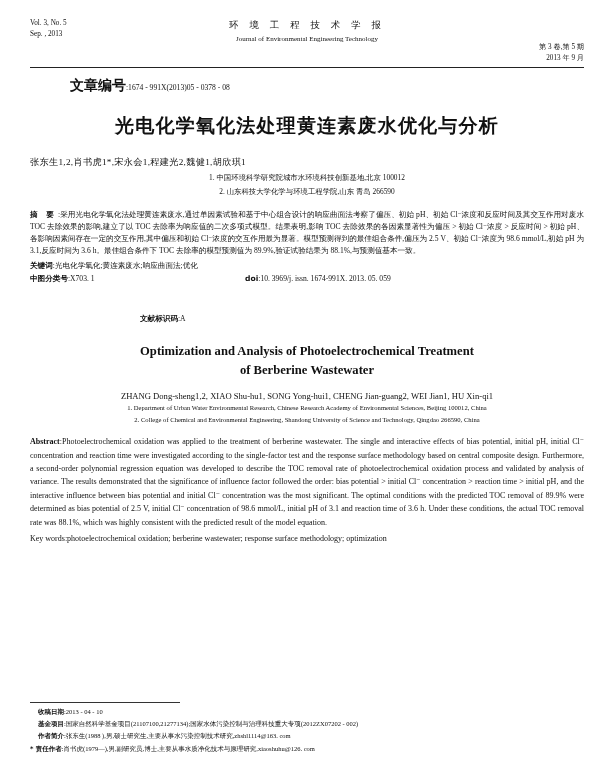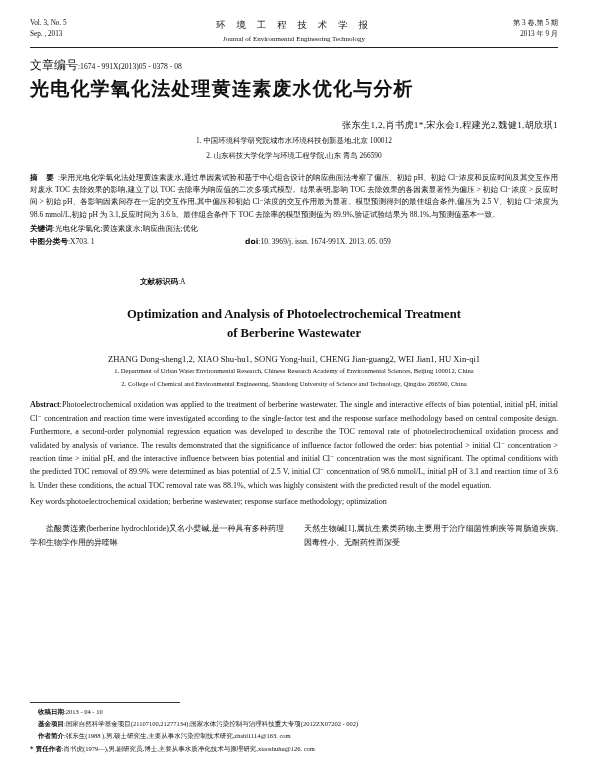--- a/index.html
+++ b/index.html
@@ -12,35 +12,35 @@
     height: 769px;
     font-family: "Liberation Serif", "DejaVu Serif", serif;
     color: #111111;
     overflow: hidden;
   }
   .page {
     position: relative;
     width: 600px;
     height: 769px;
     box-sizing: border-box;
-    padding: 18px 42px 8px 30px;
+    padding: 18px 16px 8px 30px;
     background: #fff;
   }
 
   
   .runhead {
     display: flex;
     align-items: flex-start;
     justify-content: space-between;
     font-size: 7.2px;
     line-height: 1.55;
   }
   .runhead .left  { text-align: left;  width: 130px; }
   .runhead .mid   { text-align: center; flex: 1; }
-  .runhead .right { text-align: right; width: 130px; }
+  .runhead .right { text-align: right; width: 130px; margin-top: 24px; }
   .journal-cn {
     font-family: "DejaVu Sans", sans-serif;
     font-size: 9.4px;
     letter-spacing: 4px;
     font-weight: 400;
     white-space: nowrap;
   }
   .journal-en {
     font-size: 7px;
     margin-top: 1px;
@@ -52,35 +52,37 @@
     margin: 3px 0 0 0;
   }
 
   
   .artno {
     margin-top: 9px;
     font-size: 7.6px;
   }
   .artno .lbl {
     font-family: "DejaVu Sans", sans-serif;
-    font-weight: 400;
-    font-size: 12px;
+    font-weight: 700;
+    font-size: 14px;
+    margin-left: 40px;
   }
 
   
   .title-cn {
+    text-align: center;
     font-family: "DejaVu Sans", sans-serif;
     font-weight: 700;
     font-size: 19px;
     letter-spacing: 1.2px;
-    margin-top: 2px;
+    margin-top: 18px;
     margin-bottom: 0;
   }
   .authors-cn {
-    text-align: right;
+    text-align: left;
     font-size: 9.2px;
     margin-top: 17px;
     letter-spacing: .3px;
   }
   .affil-cn {
     text-align: center;
     font-size: 7.4px;
     margin-top: 3px;
     line-height: 1.5;
   }
@@ -249,28 +251,20 @@
   <div class="affil-en">1. Department of Urban Water Environmental Research, Chinese Research Academy of Environmental Sciences, Beijing 100012, China</div>
   <div class="affil-en">2. College of Chemical and Environmental Engineering, Shandong University of Science and Technology, Qingdao 266590, China</div>
 
   <div class="abs-en">
     <b>Abstract</b><span>:Photoelectrochemical oxidation was applied to the treatment of berberine wastewater. The single and interactive effects of bias potential, initial pH, initial Cl⁻ concentration and reaction time were investigated according to the single-factor test and the response surface methodology based on central composite design. Furthermore, a second-order polynomial regression equation was developed to describe the TOC removal rate of photoelectrochemical oxidation process and validated by analysis of variance. The results demonstrated that the significance of influence factor followed the order: bias potential &gt; initial Cl⁻ concentration &gt; reaction time &gt; initial pH, and the interactive influence between bias potential and initial Cl⁻ concentration was the most significant. The optimal conditions with the predicted TOC removal of 89.9% were determined as bias potential of 2.5 V, initial Cl⁻ concentration of 98.6 mmol/L, initial pH of 3.1 and reaction time of 3.6 h. Under these conditions, the actual TOC removal rate was 88.1%, which was highly consistent with the predicted result of the model equation.</span>
   </div>
   <div class="kw-en">
     <b>Key words</b><span>:photoelectrochemical oxidation; berberine wastewater; response surface methodology; optimization</span>
   </div>
 
-  <div class="body-cols">
-    <div class="col">
-      <p class="indent">盐酸黄连素(berberine hydrochloride)又名小檗碱,是一种具有多种药理学和生物学作用的异喹啉</p>
-    </div>
-    <div class="col">
-      <p>天然生物碱[1],属抗生素类药物,主要用于治疗细菌性痢疾等胃肠道疾病,因毒性小、无耐药性而深受</p>
-    </div>
-  </div>
 
   <div class="footnotes">
     <hr class="foot-rule">
     <div class="fn indent-fn">
       <span class="lbl">收稿日期</span><span>:2013 - 04 - 10</span>
     </div>
     <div class="fn indent-fn">
       <span class="lbl">基金项目</span><span>:国家自然科学基金项目(21107100,21277134);国家水体污染控制与治理科技重大专项(2012ZX07202 - 002)</span>
     </div>
     <div class="fn indent-fn">

